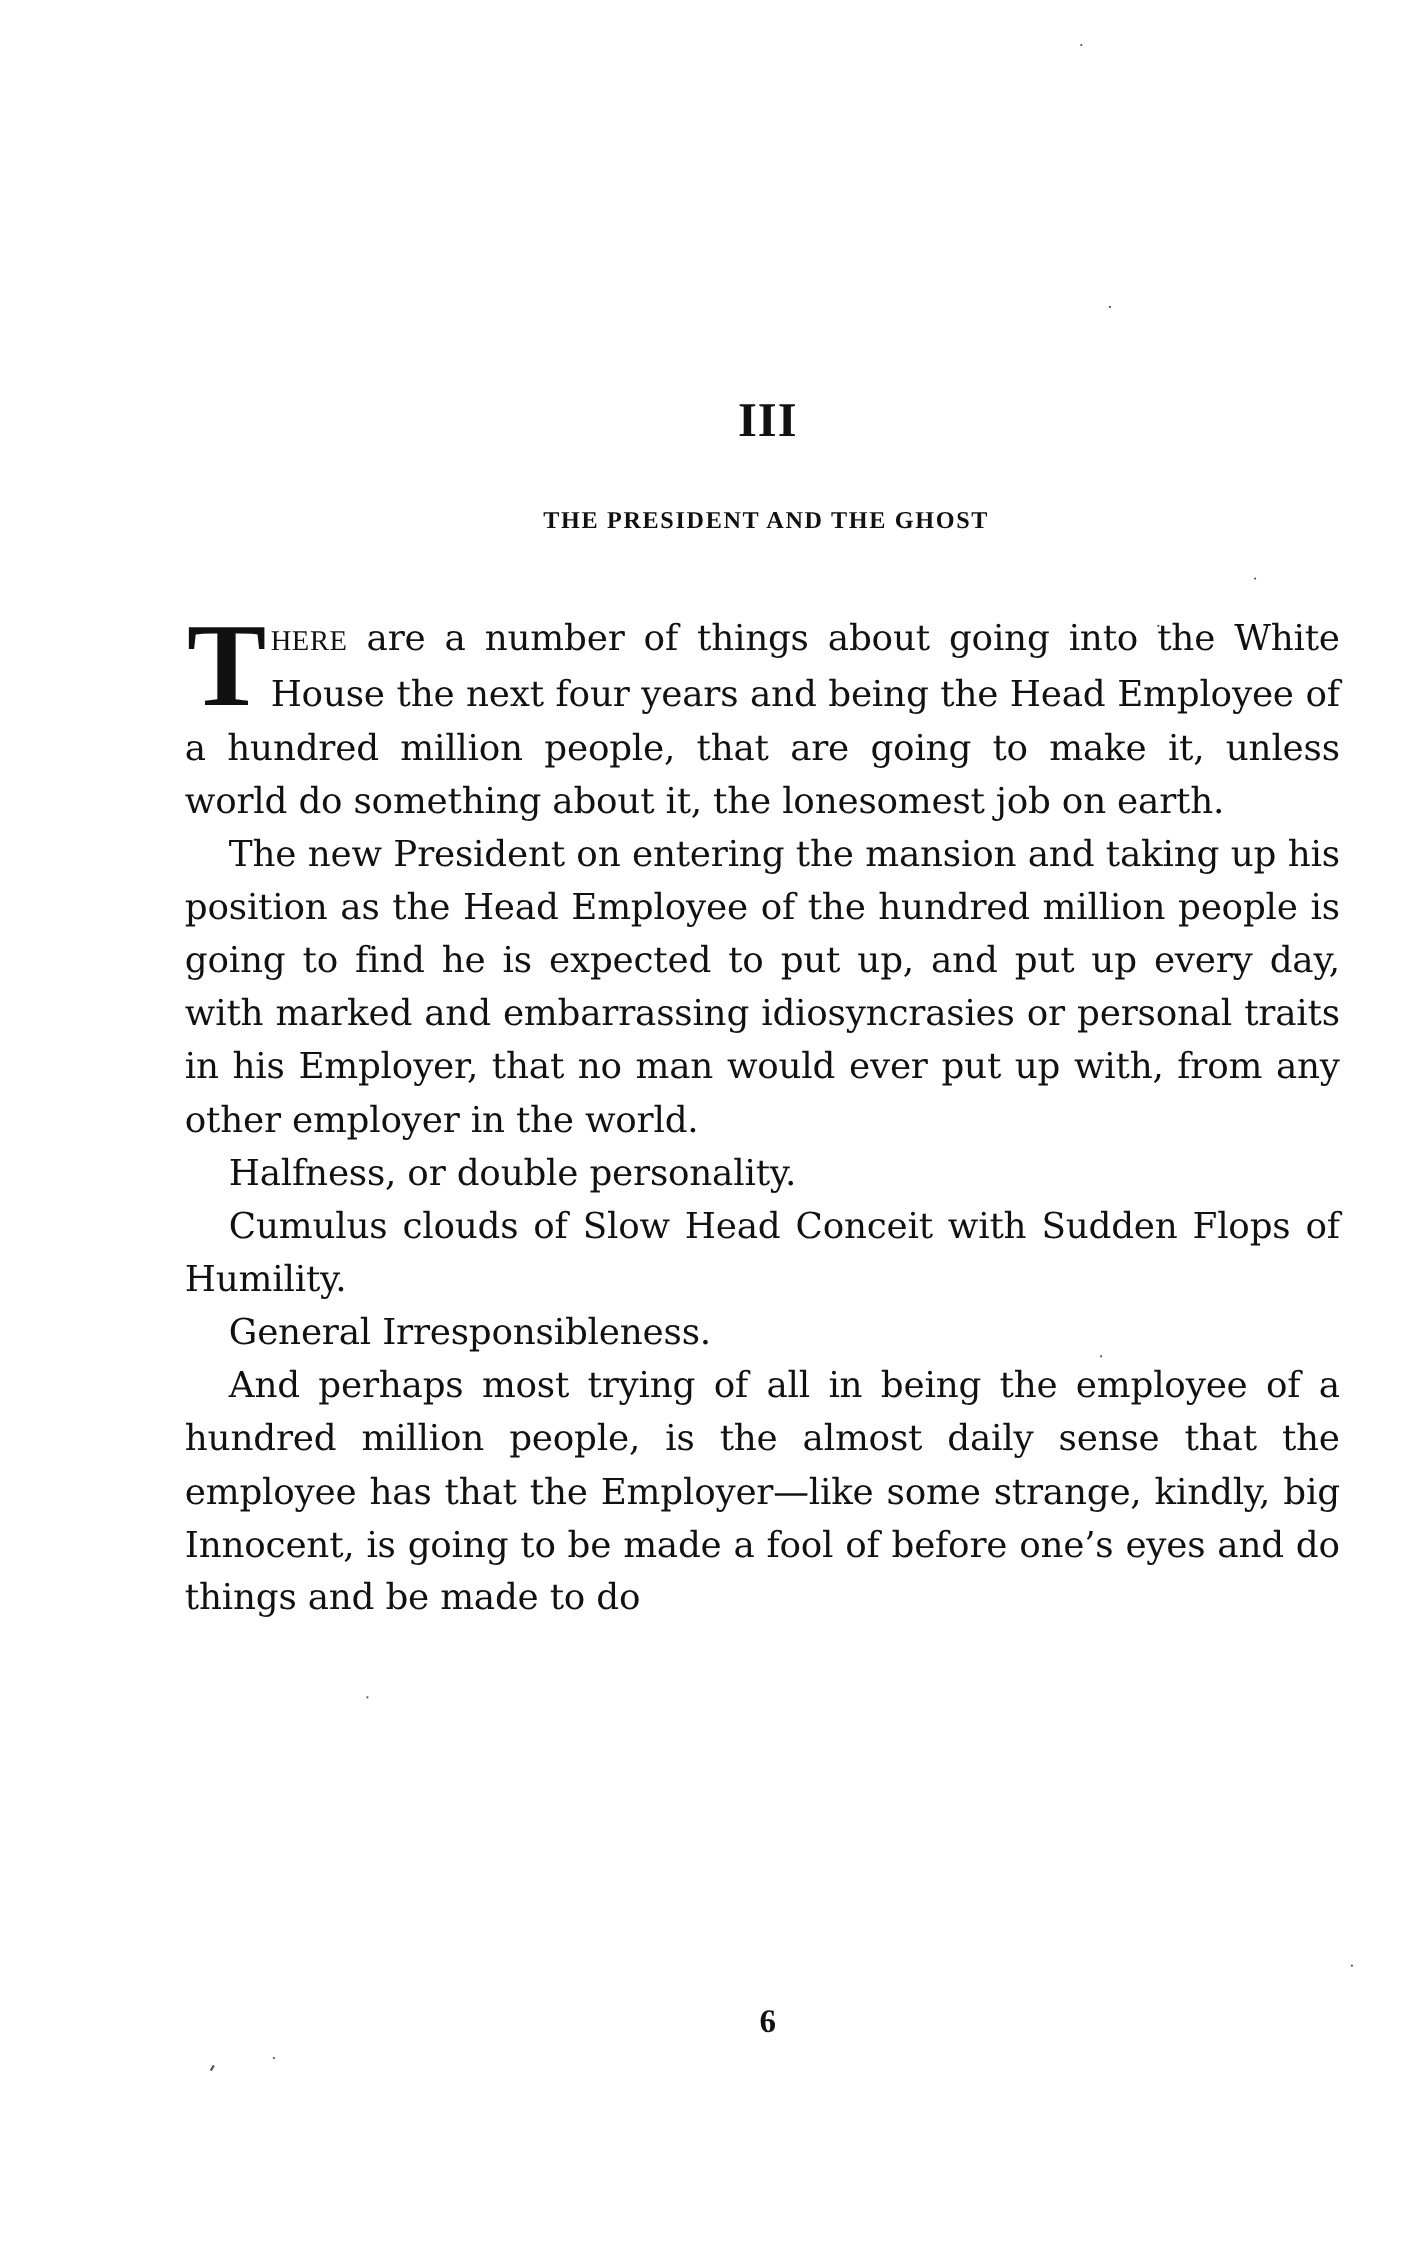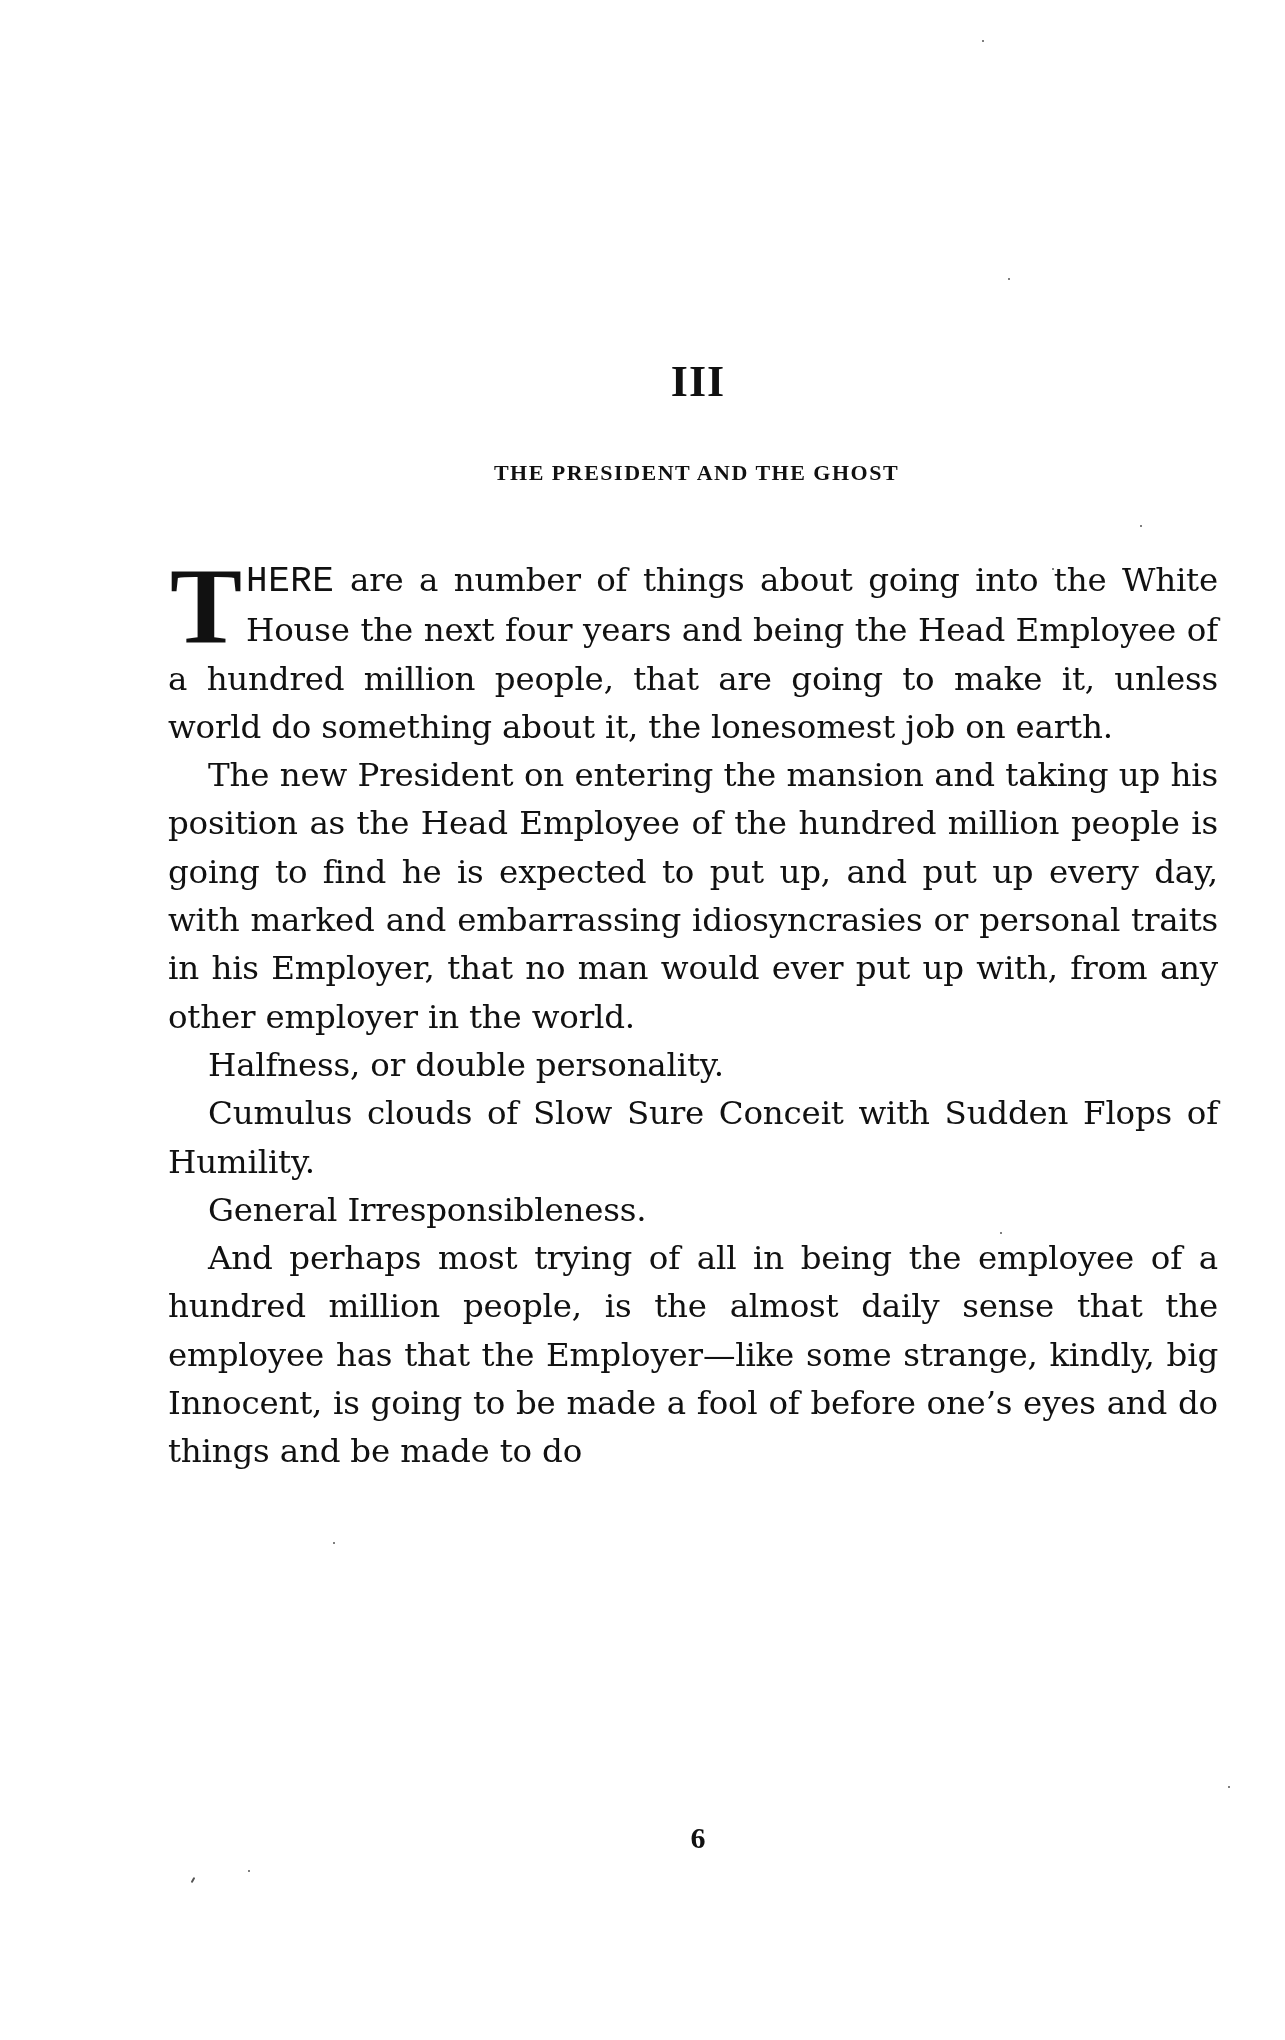--- a/index.html
+++ b/index.html
@@ -63,22 +63,22 @@
       float: left;
       font-family: "Liberation Serif", serif;
       font-weight: bold;
       font-size: 108px;
       line-height: 80px;
       height: 86px;
       margin: 10px 4px 0 2px;
       letter-spacing: 0;
     }
     .small-caps-lead {
-      font-family: Liberation Mono, monospace;
-      font-size: 36px;
+      font-family: Liberation Serif, serif;
+      font-size: 26px;
       letter-spacing: 0.5px;
     }
     .page-number {
       position: absolute;
       left: 0;
       width: 1396px;
       top: 1818px;
       text-align: center;
       font-size: 30px;
       font-weight: bold;
@@ -97,21 +97,21 @@
 <div>
 
   <div class="chapter-number">III</div>
 
   <div class="chapter-title">THE PRESIDENT AND THE GHOST</div>
 
   <div class="text-block">
     <p class="para first"><span class="drop-cap">T</span><span class="small-caps-lead">HERE</span><span> are a number of things about going into the White House the next four years and being the Head Employee of a hundred million people, that are going to make it, unless world do something about it, the lonesomest job on earth.</span></p>
     <p class="para">The new President on entering the mansion and taking up his position as the Head Employee of the hundred million people is going to find he is expected to put up, and put up every day, with marked and embarrassing idiosyncrasies or personal traits in his Employer, that no man would ever put up with, from any other employer in the world.</p>
     <p class="para">Halfness, or double personality.</p>
-    <p class="para">Cumulus clouds of Slow Sure Conceit with Sudden Flops of Humility.</p>
+    <p class="para">Cumulus clouds of Slow Head Conceit with Sudden Flops of Humility.</p>
     <p class="para">General Irresponsibleness.</p>
     <p class="para">And perhaps most trying of all in being the employee of a hundred million people, is the almost daily sense that the employee has that the Employer—like some strange, kindly, big Innocent, is going to be made a fool of before one’s eyes and do things and be made to do</p>
   </div>
 
   <div class="page-number">6</div>
 
   <span class="speck" style="left:982px;top:40px;width:2px;height:2px;"></span>
   <span class="speck" style="left:1008px;top:278px;width:2px;height:2px;"></span>
   <span class="speck" style="left:1052px;top:568px;width:2px;height:2px;"></span>
   <span class="speck" style="left:1140px;top:525px;width:2px;height:2px;"></span>

